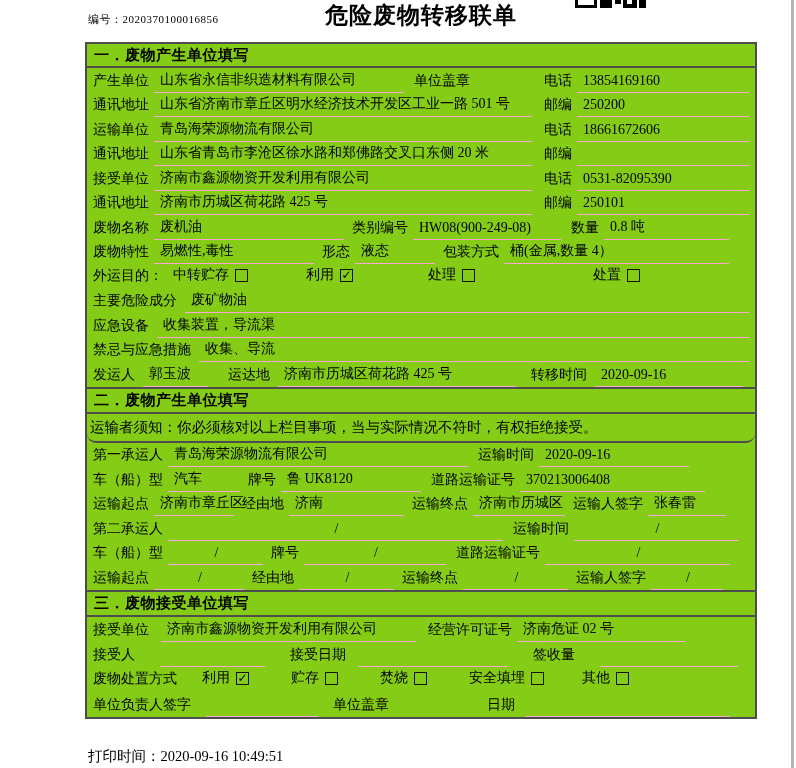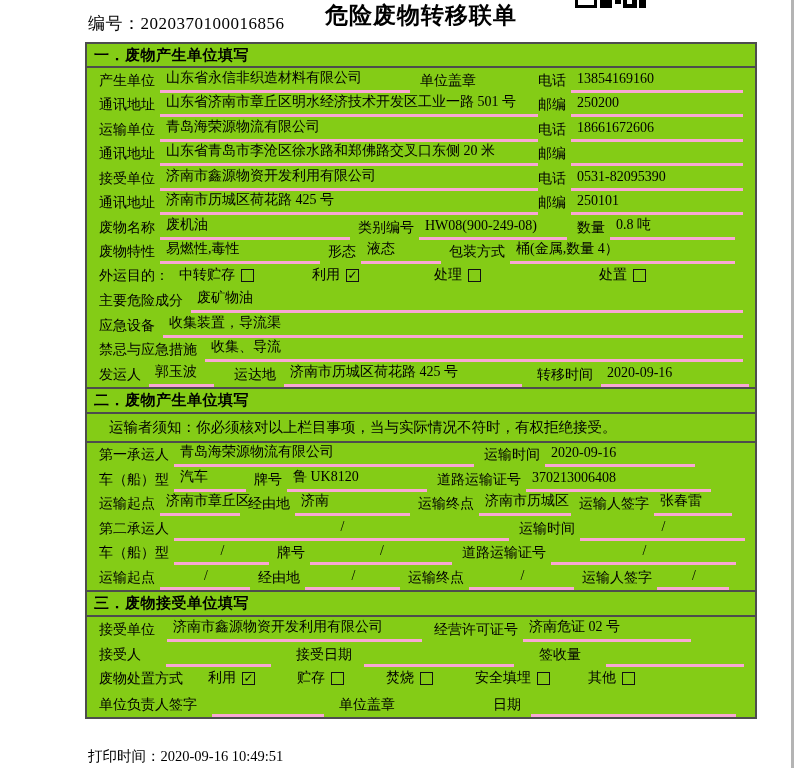--- a/index.html
+++ b/index.html
@@ -2,37 +2,37 @@
 <html><head>
 <meta charset="utf-8">
 <style>
   * { margin:0; padding:0; box-sizing:border-box; }
   html,body { width:796px; height:768px; background:#ffffff; overflow:hidden;
     font-family:"Liberation Serif","DejaVu Serif",serif; color:#000; font-size:14px; }
   .page { position:relative; width:796px; height:768px; }
 
   
   .topbar { position:relative; height:42px; }
-  .serial { position:absolute; left:88px; top:12px; font-size:17px; letter-spacing:0.5px; }
+  .serial { position:absolute; left:88px; top:12px; font-size:11px; letter-spacing:0.5px; }
   .title { position:absolute; left:85px; width:672px; top:0; text-align:center;
     font-size:23px; font-weight:bold; letter-spacing:1px; }
   .qr { position:absolute; left:575px; top:0; }
 
   
   .form { position:absolute; left:85px; top:42px; width:672px; border:2px solid #4d4d4d; background:#84cc16; }
   .sec-h { height:24px; display:flex; align-items:center; padding-left:7px;
     font-weight:bold; font-size:15px; border-bottom:2px solid #4d4d4d; letter-spacing:0.5px; }
   .sec-h.mid { border-top:2px solid #4d4d4d; height:27px; }
-  .notice { height:29px; display:flex; align-items:center; padding-left:22px;
-    border-bottom:2px solid #4d4d4d; font-size:14.5px; }
-
-  .row { display:flex; align-items:flex-end; height:24.5px; padding:0 12px; white-space:nowrap; }
+  .notice { height:29px; display:flex; align-items:center; padding-left:3px;
+    border-bottom:2px solid #4d4d4d; font-size:14.5px;border-radius:9px; }
+
+  .row { display:flex; align-items:flex-end; height:24.5px; padding:0 6px; white-space:nowrap; }
   .row.h25 { height:25px; }
   .lbl { padding-bottom:3px; flex:0 0 auto; }
-  .fld { border-bottom:3px solid #f9a8d4; padding:0 4px 3px 6px; flex:0 0 auto;
+  .fld { border-bottom:1px solid #f9a8d4; padding:0 4px 3px 6px; flex:0 0 auto;
     overflow:visible; }
   .fld.grow { flex:1 1 auto; }
   .fld.slash { text-align:center; }
   .g5  { margin-left:5px; }  .g8  { margin-left:8px; }  .g10 { margin-left:10px; }
   .g12 { margin-left:12px; } .g15 { margin-left:15px; } .g20 { margin-left:20px;text-align:center; }
   .g25 { margin-left:25px; } .spacer { flex:1 1 auto; }
 
   .opt { display:inline-flex; align-items:center; padding-bottom:2px; }
   .cb { width:13px; height:13px; border:1.5px solid #111; margin-left:6px;
     display:inline-flex; align-items:center; justify-content:center;

